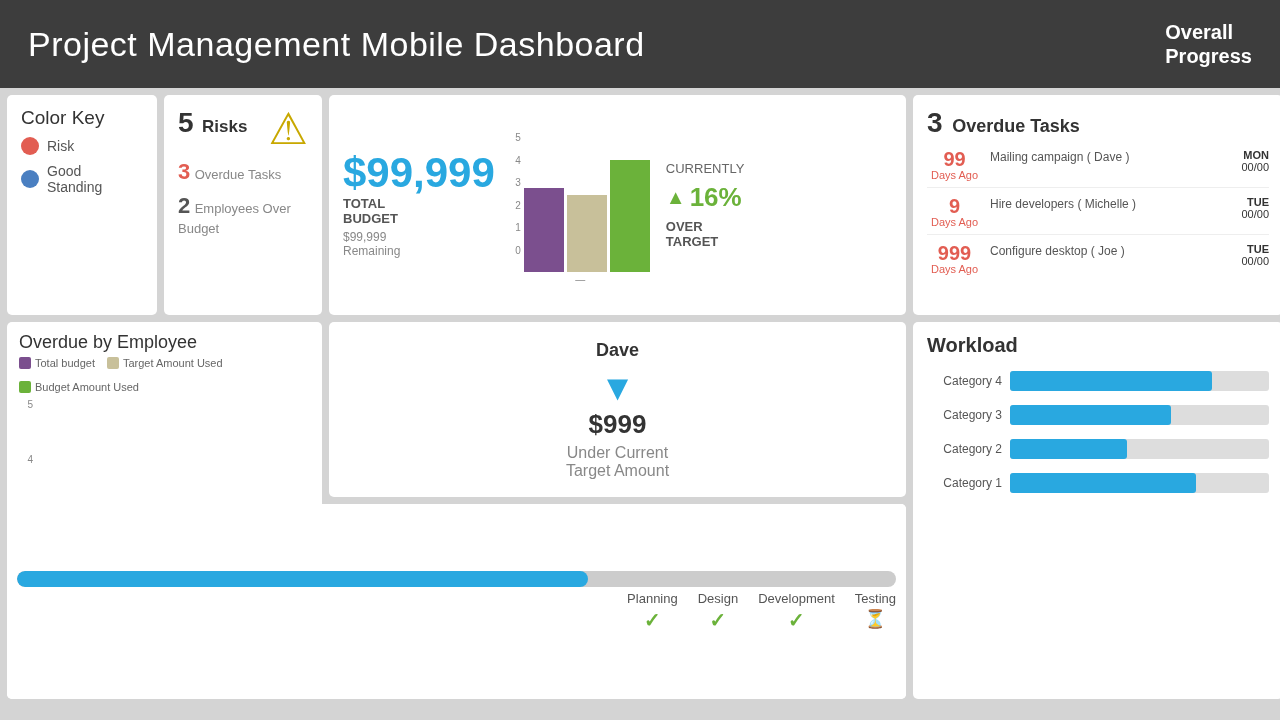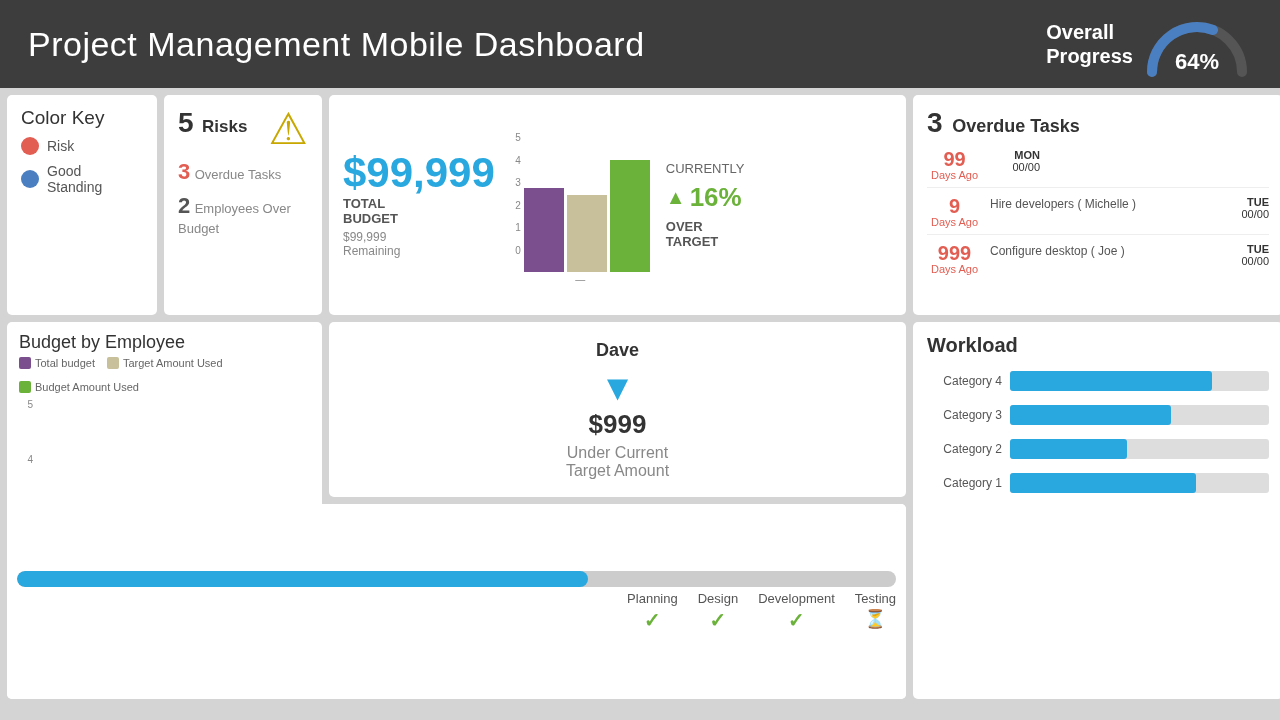--- a/index.html
+++ b/index.html
@@ -177,29 +177,20 @@
     .phase-check { font-size: 20px; color: #6bb23a; font-weight: 700; }
     .phase-hourglass { font-size: 18px; color: #aaa; }
   </style>
 </head>
 <body>
 
 <div class="hdr">
   <span class="hdr-title">Project Management Mobile Dashboard</span>
   <div class="hdr-right">
     <div class="hdr-prog-label">Overall<br>Progress</div>
-    <div class="gauge-wrap">
-      <svg viewBox="0 0 110 65" width="110" height="65">
-
-        <path d="M10,60 A45,45 0 0,1 100,60" fill="none" stroke="#555" stroke-width="10" stroke-linecap="round"></path>
-
-        <path d="M10,60 A45,45 0 0,1 71,18" fill="none" stroke="#4a7fc1" stroke-width="10" stroke-linecap="round"></path>
-      </svg>
-      <div class="gauge-text">64%</div>
-    </div>
   </div>
 </div>
 
 <div class="content">
 
   <div class="card c-colorkey">
     <div class="ck-title">Color Key</div>
     <div class="ck-item">
       <div class="ck-dot ck-dot-risk"></div>
       <span>Risk</span>
@@ -267,20 +258,21 @@
   <div class="card c-overdue">
     <div class="od-header">
       <span class="od-num">3</span>
       <span style="font-size:18px;font-weight:600;color:#333;margin-left:4px;">Overdue Tasks</span>
     </div>
     <div class="od-item">
       <div class="od-days">
         <div class="od-days-num">99</div>
         <div class="od-days-lbl">Days Ago</div>
       </div>
+      <div class="od-desc">Mailing campaign ( Dave )</div>
       <div class="od-date">
         <div class="od-day">MON</div>
         <div class="od-num2">00/00</div>
       </div>
     </div>
     <div class="od-item">
       <div class="od-days">
         <div class="od-days-num">9</div>
         <div class="od-days-lbl">Days Ago</div>
       </div>
@@ -297,21 +289,21 @@
       </div>
       <div class="od-desc">Configure desktop ( Joe )</div>
       <div class="od-date">
         <div class="od-day">TUE</div>
         <div class="od-num2">00/00</div>
       </div>
     </div>
   </div>
 
   <div class="card c-budgetchart" style="display:flex;flex-direction:column;">
-    <div class="bc-title">Budget by Employee</div>
+    <div class="bc-title">Overdue by Employee</div>
     <div class="bc-legend">
       <div class="bc-leg-item">
         <div class="bc-leg-dot" style="background:#7b4f8e;"></div>
         <span>Total budget</span>
       </div>
       <div class="bc-leg-item">
         <div class="bc-leg-dot" style="background:#c8c09a;"></div>
         <span>Target Amount Used</span>
       </div>
       <div class="bc-leg-item">

